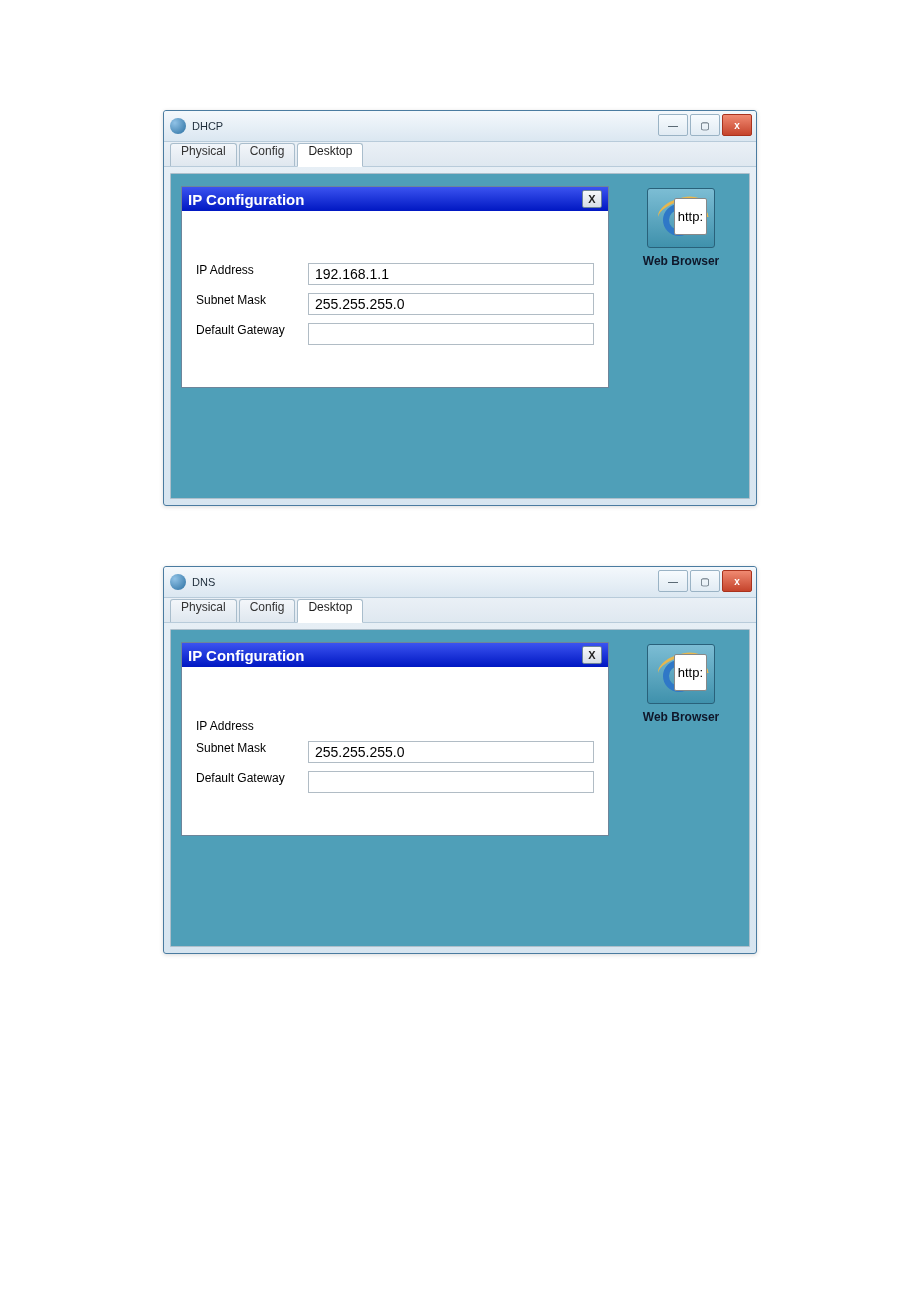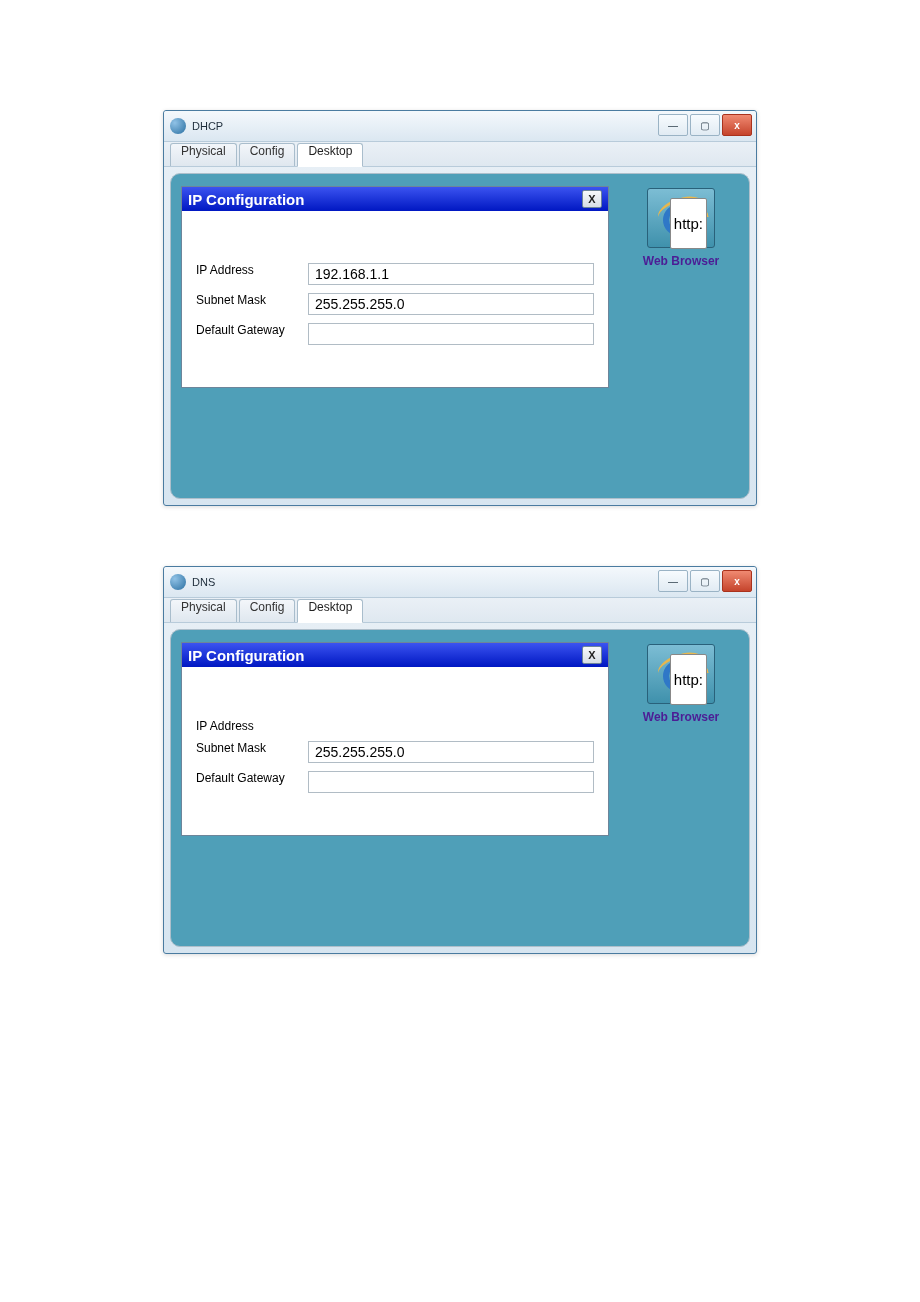--- a/index.html
+++ b/index.html
@@ -10,36 +10,36 @@
   .titlebar{height:30px;display:flex;align-items:center;background:linear-gradient(#f4f8fc,#dbe7f1);border-bottom:1px solid #b8cbda;border-radius:3px 3px 0 0;padding:0 6px;position:relative}
   .title{font-size:11px;color:#1e2d3b}
   .app-ico{width:16px;height:16px;margin-right:6px;display:inline-block;border-radius:50%;background:radial-gradient(circle at 30% 30%,#90c2e6,#2a6fa1)}
   .win-ctrls{position:absolute;right:4px;top:3px;display:flex;gap:2px}
   .win-btn{width:28px;height:20px;border:1px solid #9ab3c5;border-radius:2px;background:linear-gradient(#f7fbfe,#e1ebf3);display:flex;align-items:center;justify-content:center;color:#2b3c4a;font-size:10px;font-family:Arial,sans-serif;cursor:default}
   .win-btn.close{background:linear-gradient(#f08a72,#c5442c);border-color:#a9321d;color:#fff;font-weight:bold}
   .tabrow{display:flex;align-items:flex-end;height:24px;padding:0 6px;background:linear-gradient(#eaf0f6,#dfe8f0);border-bottom:1px solid #b8cbda}
   .tab{height:22px;padding:0 10px;margin-right:2px;border:1px solid #a9bdcc;border-bottom:none;border-radius:3px 3px 0 0;background:linear-gradient(#fdfdfe,#e8eef4);font-size:12px;color:#222;display:flex;cursor:default}
   .tab.inactive{background:linear-gradient(#f3f6fa,#dfe7ef);color:#333}
   .tab.active{background:#fff;position:relative;top:1px;border-bottom:1px solid #fff}
-  .content{background:#4f9fb8;padding:12px 10px 24px 10px;border:1px solid #aebfcb;margin:6px;border-radius:10px}
+  .content{background:#4f9fb8;padding:12px 10px 24px 10px;border:1px solid #aebfcb;margin:6px;border-radius:1px}
   .row{display:flex;align-items:flex-start}
   .panel{flex:1;background:#fff;border:1px solid #6d859a}
   .panel-title{height:24px;background:#1a2ed9;background:linear-gradient(#3b53f0,#0017c2);color:#fff;display:flex;align-items:center;justify-content:space-between;padding:0 6px;font-family:Verdana,Arial,sans-serif;font-size:15px;font-weight:bold}
   .panel-close{width:18px;height:16px;border:1px solid #6d859a;border-radius:2px;background:linear-gradient(#f7f9fb,#d7dee5);color:#222;font-size:11px;display:flex;align-items:center;justify-content:center;font-family:Arial,sans-serif;cursor:default}
   .form-area{padding:52px 14px 34px 14px}
   .frow{display:flex;align-items:flex-start;margin-bottom:8px}
   .flabel{width:112px;font-family:Verdana,Arial,sans-serif;font-size:12px;color:#000}
   .finput{flex:1;height:20px;border:1px solid #b1bcc5;background:#fff;font-family:Verdana,Arial,sans-serif;font-size:14px;padding:0 6px}
   .sidebar{width:116px;margin-left:14px}
   .wb-icon-box{width:66px;height:58px;margin:2px auto 6px auto;border:1px solid #29617a;border-radius:3px;background:linear-gradient(#7cbdd4,#3f91ac);display:flex;align-items:center;justify-content:center}
-  .wb-label{text-align:center;font-family:Verdana,Arial,sans-serif;font-weight:bold;font-size:12px;color:#4c1d95}
+  .wb-label{text-align:center;font-family:Verdana,Arial,sans-serif;font-weight:bold;font-size:12px;color:#0f172a}
   .ie-icon{width:48px;height:44px;position:relative}
   .ie-ring{position:absolute;left:6px;top:8px;width:32px;height:32px;border:6px solid #2f78c7;border-radius:50%;box-sizing:border-box}
   .ie-swoosh{position:absolute;left:0;top:2px;width:46px;height:24px;border:3px solid #e8b74d;border-bottom:none;border-left:none;border-radius:50% 50% 0 0;transform:rotate(-18deg)}
-  .ie-tag{position:absolute;right:-2px;top:2px;background:#fff;border:1px solid #888;border-radius:2px;font-size:15px;padding:16px 3px;font-family:Verdana,Arial,sans-serif;color:#000}
+  .ie-tag{position:absolute;right:-2px;top:2px;background:#fff;border:1px solid #888;border-radius:2px;font-size:13px;padding:10px 3px;font-family:Verdana,Arial,sans-serif;color:#000}
   .spacer-under{height:86px}
 </style>
 </head>
 <body>
 
 <div class="page">
 
   <div class="win win1">
     <div class="titlebar">
       <span class="app-ico"></span>

